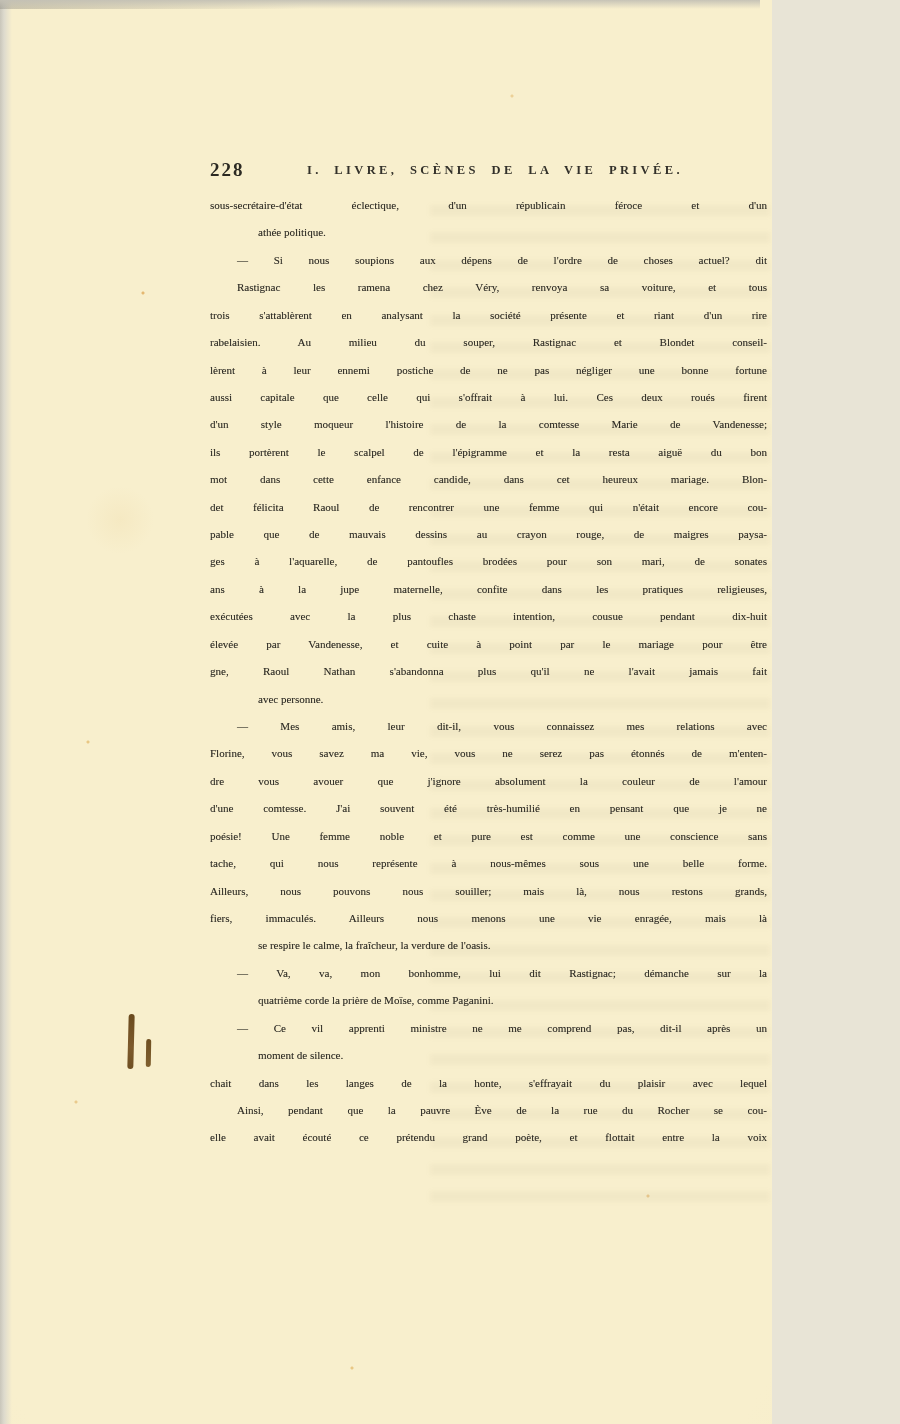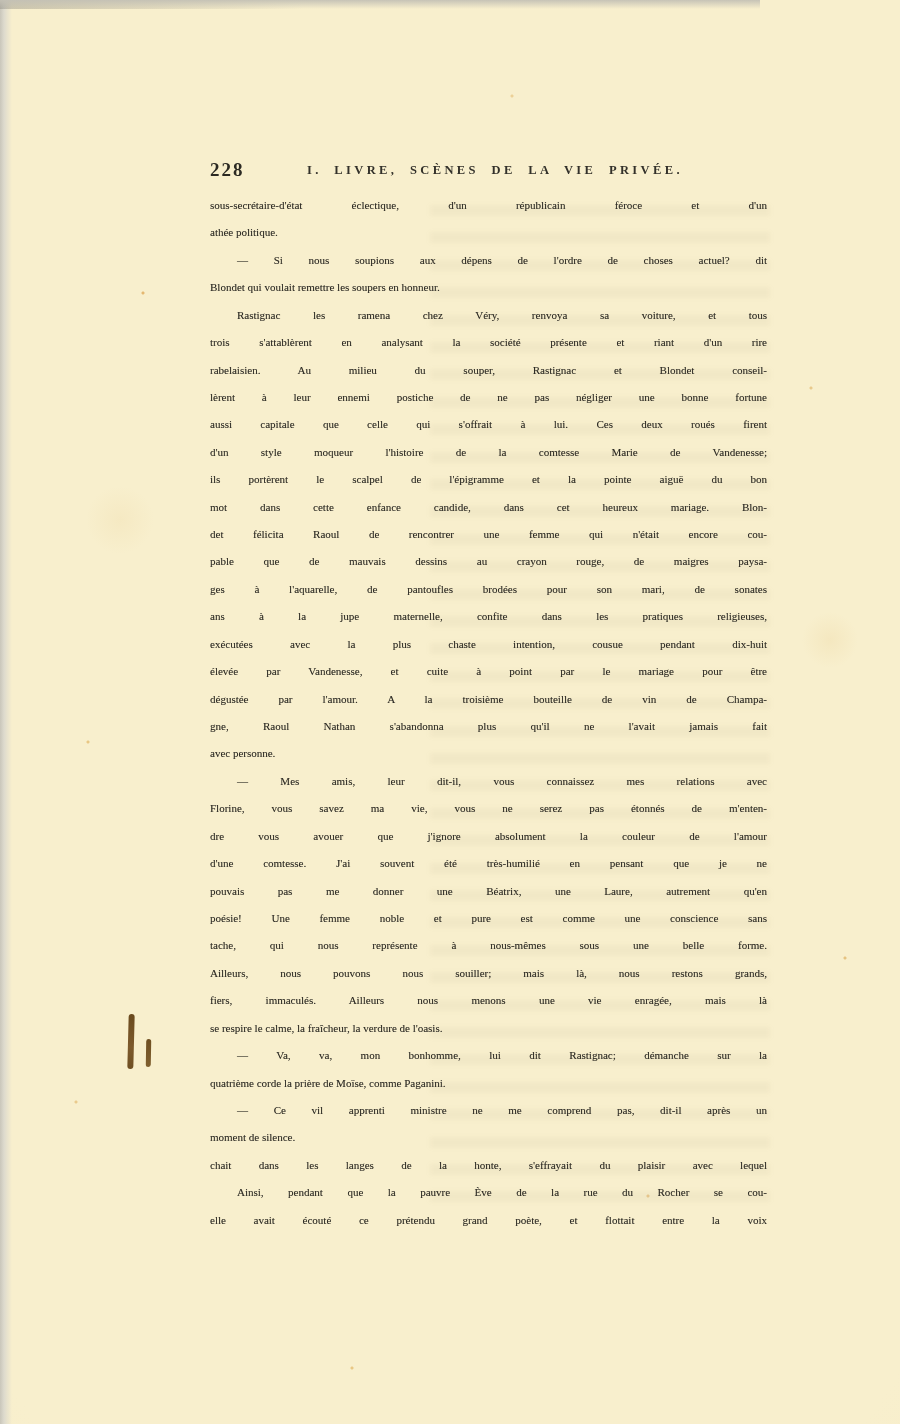--- a/index.html
+++ b/index.html
@@ -2,21 +2,21 @@
 <html><head>
 <meta charset="utf-8">
 <style>
   html, body {
     margin: 0;
     padding: 0;
     background: #e8e4d6;
   }
   .page {
     position: relative;
-    width: 900px;
+    width: 772px;
     height: 1424px;
     overflow: hidden;
     font-family: "Liberation Serif", serif;
     background:
       radial-gradient(circle 2px at 143px 293px, rgba(224,170,90,.8) 0 1px, transparent 2px),
       radial-gradient(circle 2px at 88px 742px, rgba(226,182,101,.7) 0 1px, transparent 2px),
       radial-gradient(circle 2px at 811px 388px, rgba(222,176,96,.6) 0 1px, transparent 2px),
       radial-gradient(circle 2px at 845px 958px, rgba(222,176,96,.7) 0 1px, transparent 2px),
       radial-gradient(circle 2px at 352px 1368px, rgba(226,182,101,.7) 0 1px, transparent 2px),
       radial-gradient(circle 2px at 648px 1196px, rgba(224,170,90,.55) 0 1px, transparent 2px),
@@ -50,21 +50,21 @@
     color: #33312a;
   }
 
   
   .textblock {
     position: absolute; left: 210px; top: 192px; width: 557px;
     font-size: 11px; line-height: 27.42px; color: #2d2b24;
     text-shadow: 0.2px 0.2px 0 rgba(45,43,36,.35);
   }
   .line { text-align: justify; text-align-last: justify; white-space: normal; }
-  .line.end { text-align-last: left; }
+  .line.end { text-align-last: left; margin-left: 48px; }
   .line.first { text-indent: 27px; font-family: Liberation Serif, serif; }
 
   
   .ghosts {
     position: absolute; left: 430px; top: 205px; width: 340px; height: 1010px;
     background: repeating-linear-gradient(
       to bottom,
       rgba(136,130,96,0.055) 0px, rgba(136,130,96,0.055) 11px,
       rgba(136,130,96,0) 11px, rgba(136,130,96,0) 27.4px);
     filter: blur(2px);
@@ -95,43 +95,40 @@
 
   <div class="header">
     <span class="pageno">228</span>
     <span class="running-title">I. LIVRE, SCÈNES DE LA VIE PRIVÉE.</span>
   </div>
 
   <div class="textblock" id="textblock">
       <div class="line">sous-secrétaire-d'état éclectique, d'un républicain féroce et d'un</div>
       <div class="line end">athée politique.</div>
       <div class="line first">— Si nous soupions aux dépens de l'ordre de choses actuel? dit</div>
-      <div class="line end">Blondet qui voulait remettre les soupers en honneur.</div>
       <div class="line first">Rastignac les ramena chez Véry, renvoya sa voiture, et tous</div>
       <div class="line">trois s'attablèrent en analysant la société présente et riant d'un rire</div>
       <div class="line">rabelaisien. Au milieu du souper, Rastignac et Blondet conseil-</div>
       <div class="line">lèrent à leur ennemi postiche de ne pas négliger une bonne fortune</div>
       <div class="line">aussi capitale que celle qui s'offrait à lui. Ces deux roués firent</div>
       <div class="line">d'un style moqueur l'histoire de la comtesse Marie de Vandenesse;</div>
-      <div class="line">ils portèrent le scalpel de l'épigramme et la pointe aiguë du bon</div>
+      <div class="line">ils portèrent le scalpel de l'épigramme et la resta aiguë du bon</div>
       <div class="line">mot dans cette enfance candide, dans cet heureux mariage. Blon-</div>
       <div class="line">det félicita Raoul de rencontrer une femme qui n'était encore cou-</div>
       <div class="line">pable que de mauvais dessins au crayon rouge, de maigres paysa-</div>
       <div class="line">ges à l'aquarelle, de pantoufles brodées pour son mari, de sonates</div>
       <div class="line">ans à la jupe maternelle, confite dans les pratiques religieuses,</div>
       <div class="line">exécutées avec la plus chaste intention, cousue pendant dix-huit</div>
       <div class="line">élevée par Vandenesse, et cuite à point par le mariage pour être</div>
-      <div class="line">dégustée par l'amour. A la troisième bouteille de vin de Champa-</div>
       <div class="line">gne, Raoul Nathan s'abandonna plus qu'il ne l'avait jamais fait</div>
       <div class="line end">avec personne.</div>
       <div class="line first">— Mes amis, leur dit-il, vous connaissez mes relations avec</div>
       <div class="line">Florine, vous savez ma vie, vous ne serez pas étonnés de m'enten-</div>
       <div class="line">dre vous avouer que j'ignore absolument la couleur de l'amour</div>
       <div class="line">d'une comtesse. J'ai souvent été très-humilié en pensant que je ne</div>
-      <div class="line">pouvais pas me donner une Béatrix, une Laure, autrement qu'en</div>
       <div class="line">poésie! Une femme noble et pure est comme une conscience sans</div>
       <div class="line">tache, qui nous représente à nous-mêmes sous une belle forme.</div>
       <div class="line">Ailleurs, nous pouvons nous souiller; mais là, nous restons grands,</div>
       <div class="line">fiers, immaculés. Ailleurs nous menons une vie enragée, mais là</div>
       <div class="line end">se respire le calme, la fraîcheur, la verdure de l'oasis.</div>
       <div class="line first">— Va, va, mon bonhomme, lui dit Rastignac; démanche sur la</div>
       <div class="line end">quatrième corde la prière de Moïse, comme Paganini.</div>
       <div class="line first">— Ce vil apprenti ministre ne me comprend pas, dit-il après un</div>
       <div class="line end">moment de silence.</div>
       <div class="line">chait dans les langes de la honte, s'effrayait du plaisir avec lequel</div>

